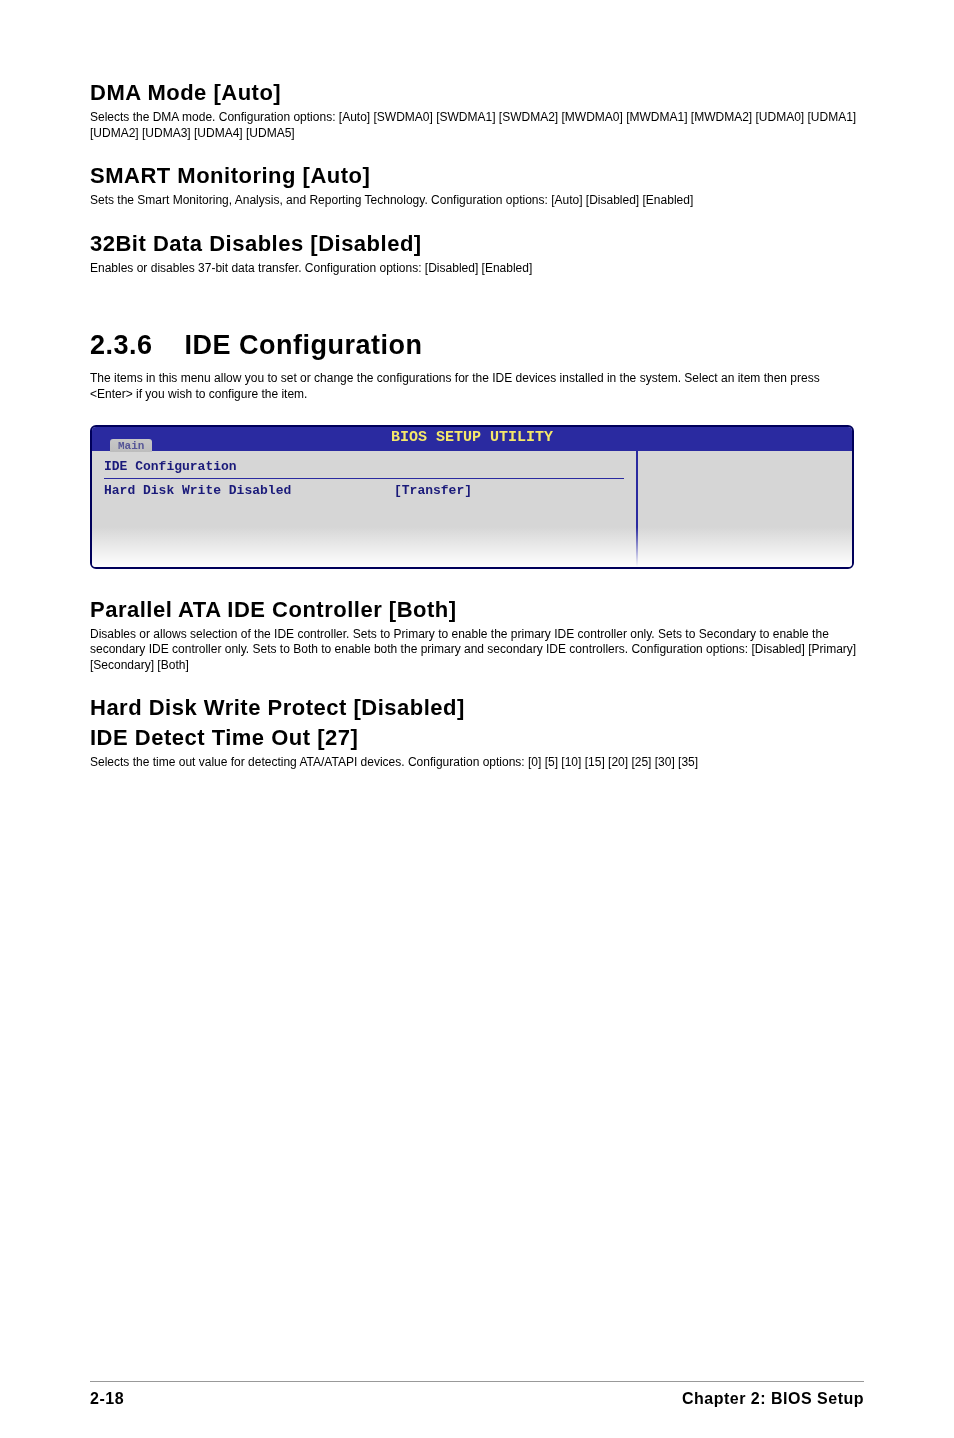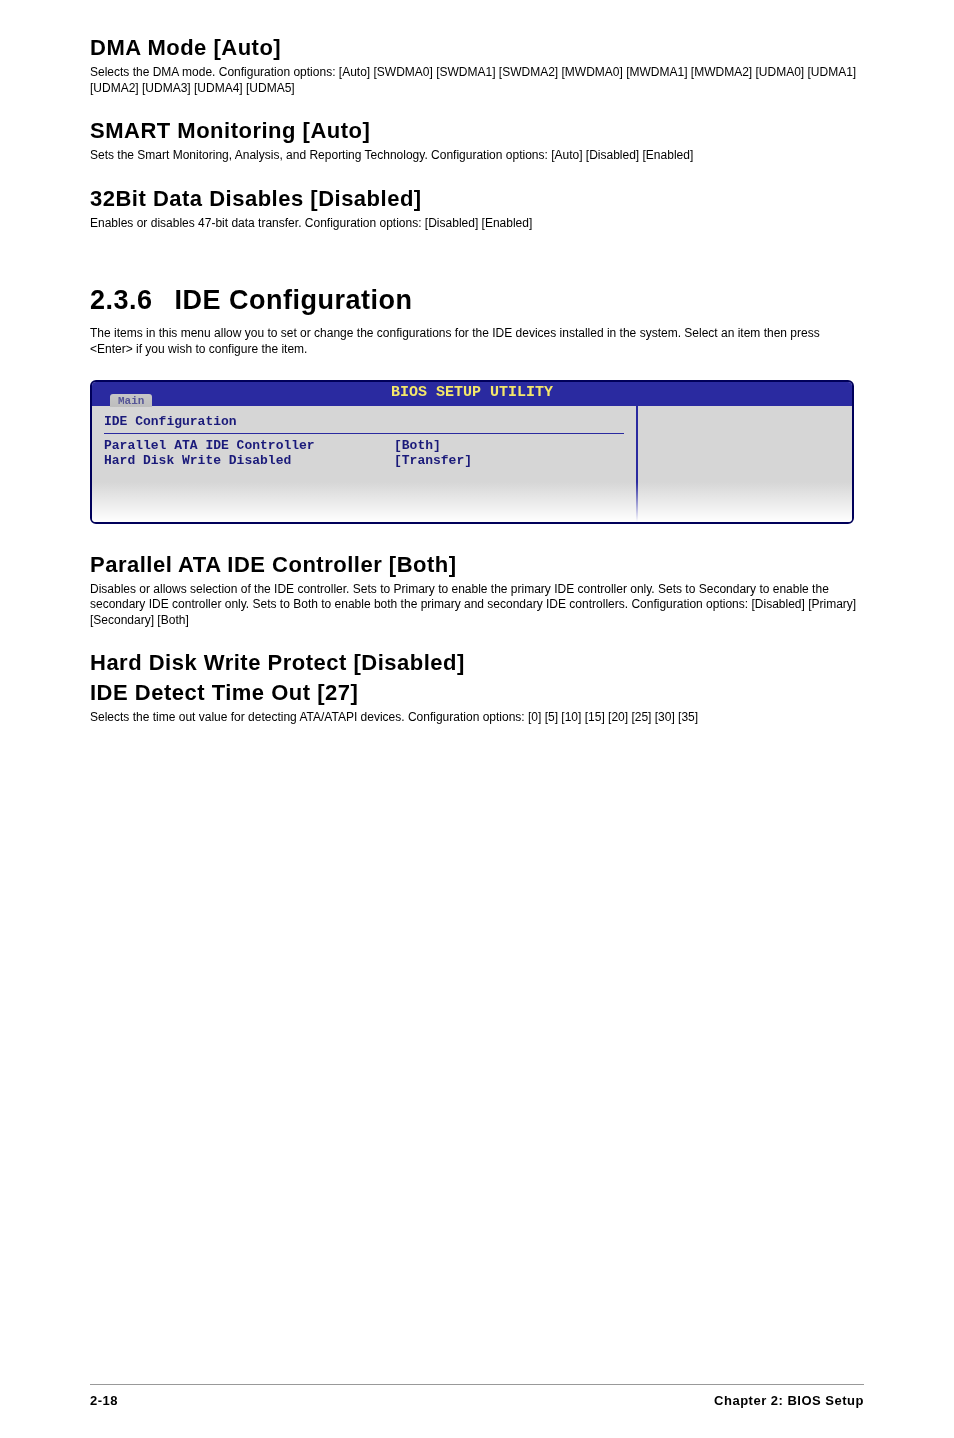--- a/index.html
+++ b/index.html
@@ -5,21 +5,21 @@
   body {
     font-family: Arial, Helvetica, sans-serif;
     margin: 0;
     padding: 0;
     background: #fff;
     color: #000;
   }
   .page {
     width: 954px;
     min-height: 1438px;
-    padding: 35px 90px 30px 90px;
+    padding: 80px 90px 30px 90px;
     box-sizing: border-box;
     position: relative;
   }
   .heading3 {
     font-family: "Arial Narrow", Arial, sans-serif;
     font-stretch: condensed;
     font-weight: bold;
     font-size: 22px;
     margin: 0 0 4px 0;
     letter-spacing: 0.5px;
@@ -27,21 +27,21 @@
   .heading2 {
     font-family: "Arial Narrow", Arial, sans-serif;
     font-stretch: condensed;
     font-weight: bold;
     font-size: 27px;
     margin: 0 0 10px 0;
     letter-spacing: 0.5px;
   }
   .sec-num {
     display: inline-block;
-    margin-right: 22px;
+    margin-right: 32px;
   }
   .bodytext {
     font-size: 12px;
     line-height: 1.3;
     margin: 0 0 22px 0;
   }
   .bios-box {
     border: 2px solid #00005a;
     border-radius: 6px;
     width: 760px;
@@ -124,58 +124,54 @@
     bottom: 30px;
     left: 90px;
     right: 90px;
     border-top: 1px solid #999;
     padding-top: 8px;
     display: flex;
     justify-content: space-between;
     font-family: "Arial Narrow", Arial, sans-serif;
     font-stretch: condensed;
     font-weight: bold;
-    font-size: 13px;
+    font-size: 16px;
     letter-spacing: 0.5px;
   }
 </style>
 </head>
 <body>
 
 <div class="page">
 
   <h3 class="heading3">DMA Mode [Auto]</h3>
   <p class="bodytext">Selects the DMA mode. Configuration options: [Auto] [SWDMA0] [SWDMA1] [SWDMA2] [MWDMA0] [MWDMA1] [MWDMA2] [UDMA0] [UDMA1] [UDMA2] [UDMA3] [UDMA4] [UDMA5]</p>
 
   <h3 class="heading3">SMART Monitoring [Auto]</h3>
   <p class="bodytext">Sets the Smart Monitoring, Analysis, and Reporting Technology. Configuration options: [Auto] [Disabled] [Enabled]</p>
 
   <h3 class="heading3">32Bit Data Disables [Disabled]</h3>
-  <p class="bodytext">Enables or disables 47-bit data transfer. Configuration options: [Disabled] [Enabled]</p>
+  <p class="bodytext">Enables or disables 37-bit data transfer. Configuration options: [Disabled] [Enabled]</p>
 
   <div class="spacer-lg"></div>
 
   <h2 class="heading2">
     <span class="sec-num">2.3.6</span><span>IDE Configuration</span>
   </h2>
   <p class="bodytext">The items in this menu allow you to set or change the configurations for the IDE devices installed in the system. Select an item then press &lt;Enter&gt; if you wish to configure the item.</p>
 
   <div class="bios-box">
     <div class="bios-titlebar">
       <span>BIOS SETUP UTILITY</span>
       <div class="bios-tab">Main</div>
     </div>
     <div class="bios-body">
       <div class="bios-left">
         <div class="bios-section-title">IDE Configuration</div>
         <hr class="bios-hr">
-        <div class="bios-row">
-          <div class="bios-key">Parallel ATA IDE Controller</div>
-          <div class="bios-val">[Both]</div>
-        </div>
         <div class="bios-row">
           <div class="bios-key">Hard Disk Write Disabled</div>
           <div class="bios-val">[Transfer]</div>
         </div>
       </div>
       <div class="bios-right"></div>
     </div>
     <div class="bios-fade"></div>
   </div>
 

